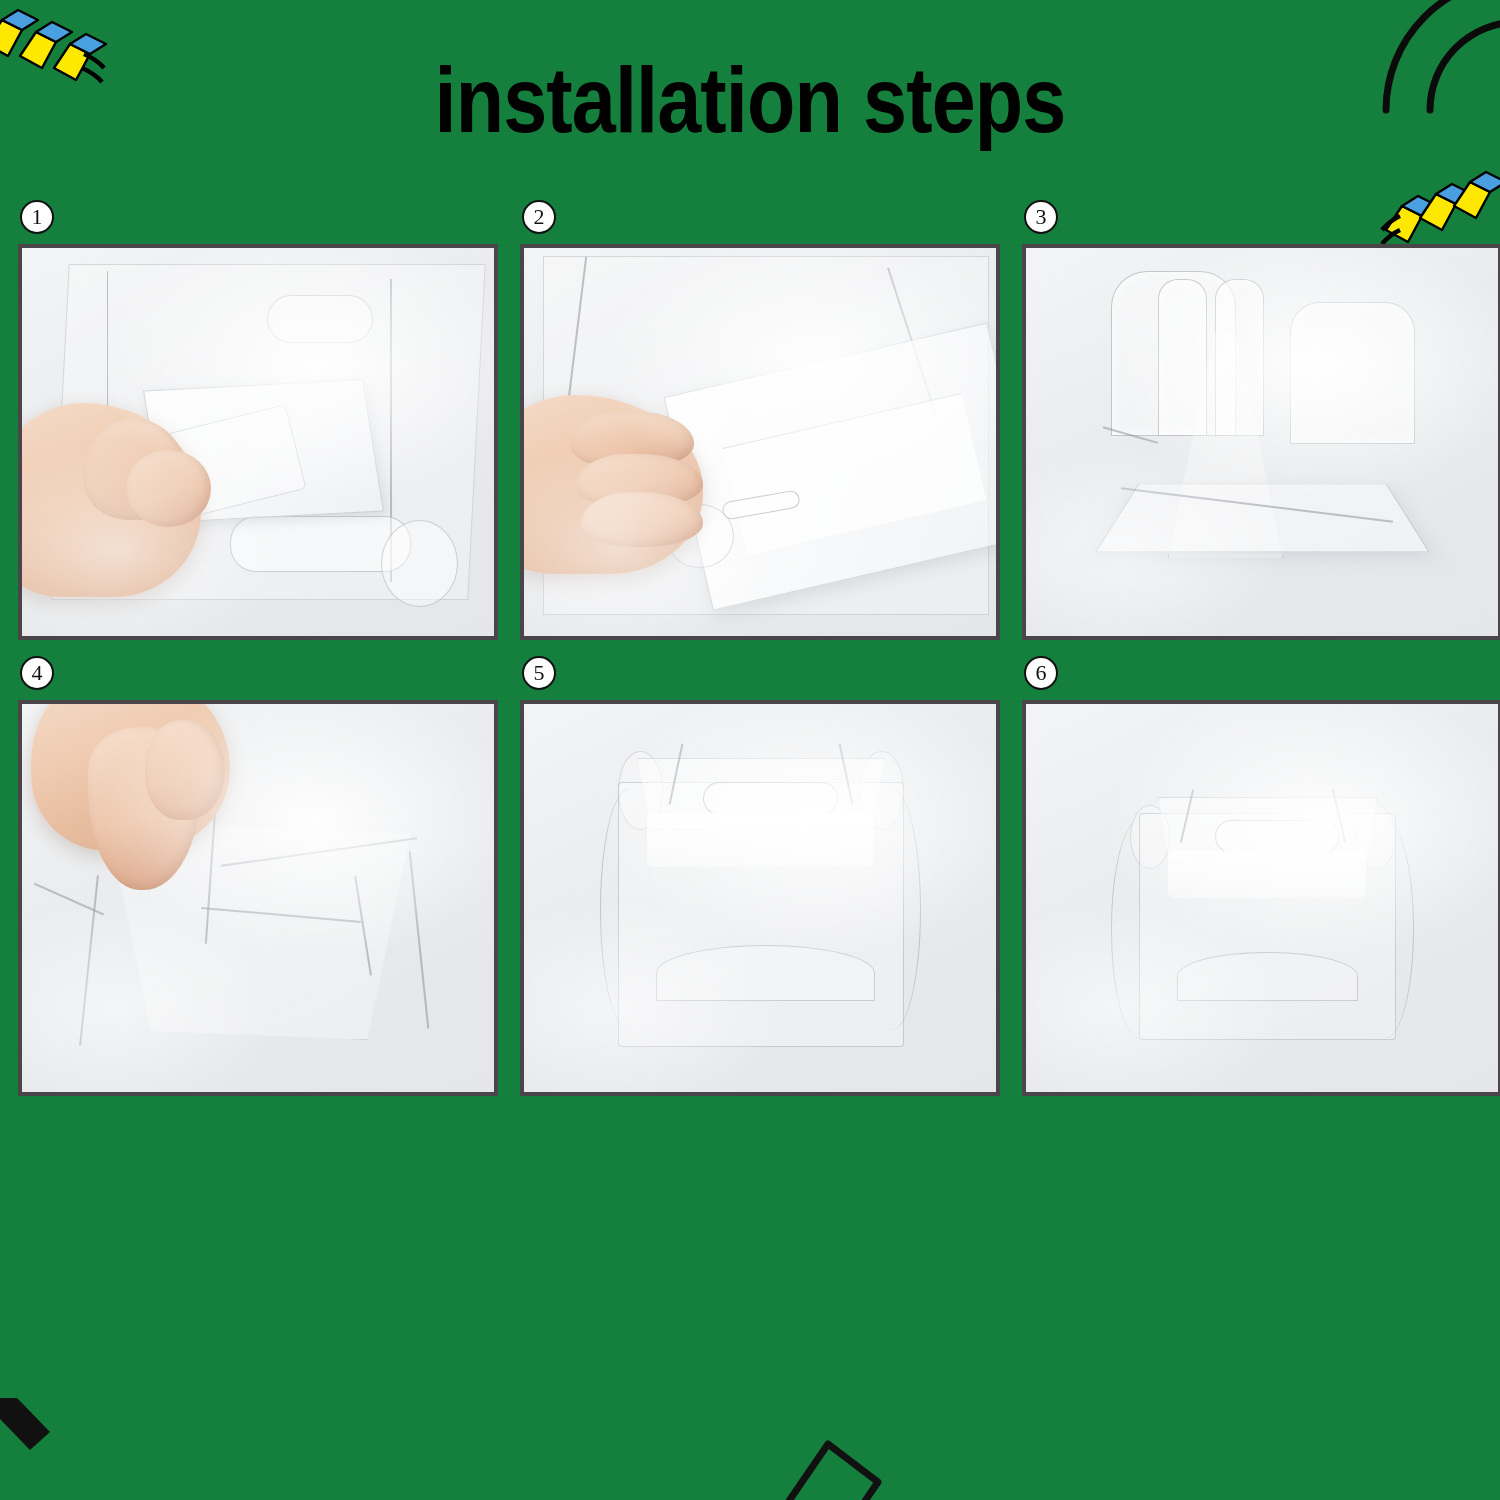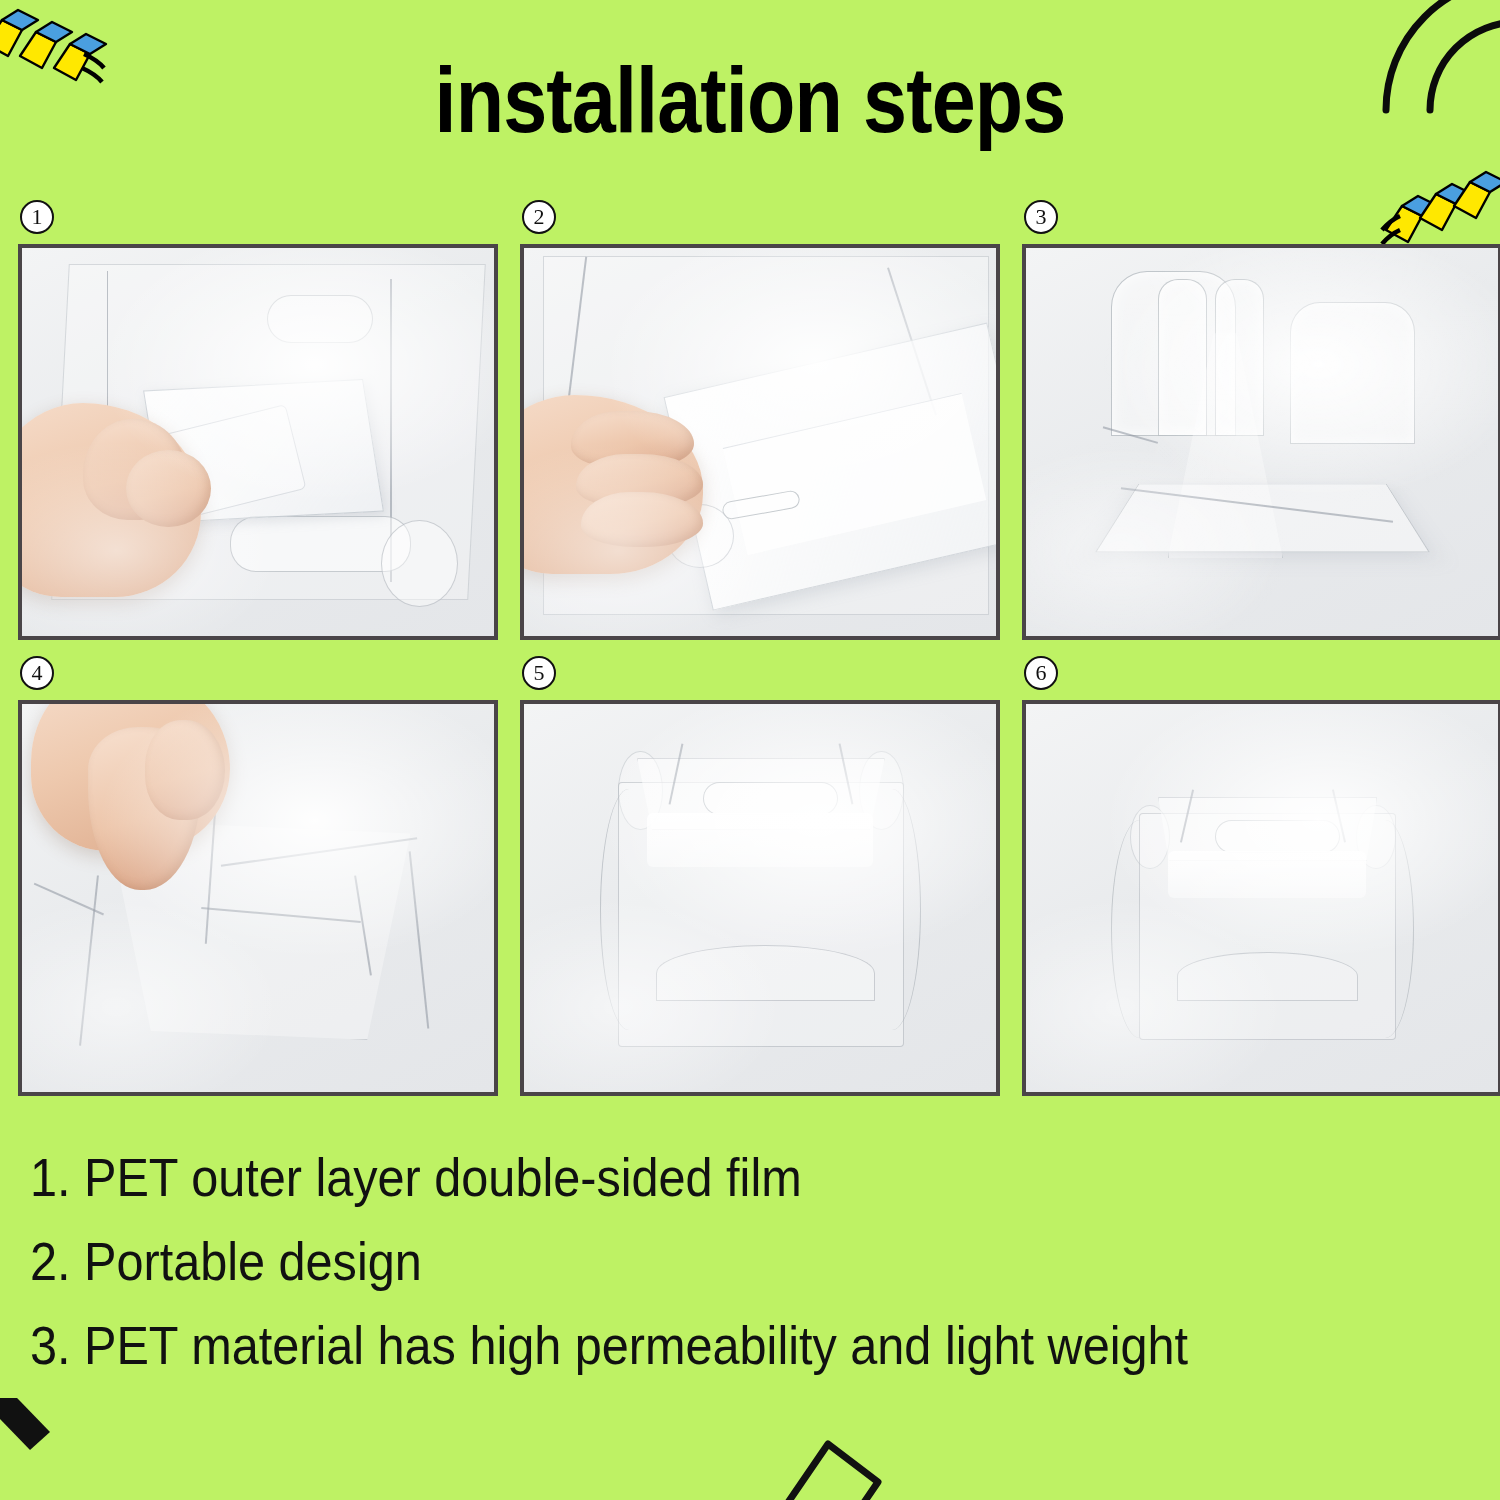--- a/index.html
+++ b/index.html
@@ -4,21 +4,21 @@
 <style>
   html, body {
     margin: 0;
     padding: 0;
     background: #ffffff;
   }
   #page {
     position: relative;
     width: 1500px;
     height: 1500px;
-    background: #bef264;
+    background: #15803d;
     overflow: hidden;
     font-family: "Liberation Sans", sans-serif;
   }
 
   
   .deco { position: absolute; pointer-events: none; }
 
   #deco-zigzag-tl { left: -8px; top: 8px; width: 120px; height: 80px; }
   #deco-zigzag-tr { left: 1378px; top: 168px; width: 130px; height: 80px; }
   #deco-arcs-tr   { left: 1368px; top: -40px; width: 150px; height: 160px; }
@@ -321,19 +321,14 @@
         <div style="position:absolute;left:18%;top:30%;width:12%;height:56%;border-left:1.5px solid rgba(150,158,166,.48);border-radius:50% 0 0 50%;"></div>
         <div style="position:absolute;left:70%;top:30%;width:12%;height:56%;border-right:1.5px solid rgba(150,158,166,.48);border-radius:0 50% 50% 0;"></div>
         <div class="edge" style="left:34%;top:22%;width:1.5px;height:14%;transform:rotate(13deg);"></div>
         <div class="edge" style="left:66%;top:22%;width:1.5px;height:14%;transform:rotate(-13deg);"></div>
         <div class="sheen"></div>
       </div>
     </div>
 
   </div>
 
-  <div id="feature-list">
-    <div class="feature-line">1. PET outer layer double-sided film</div>
-    <div class="feature-line">2. Portable design</div>
-    <div class="feature-line">3. PET material has high permeability and light weight</div>
-  </div>
 
 </div>
 
 </body></html>

